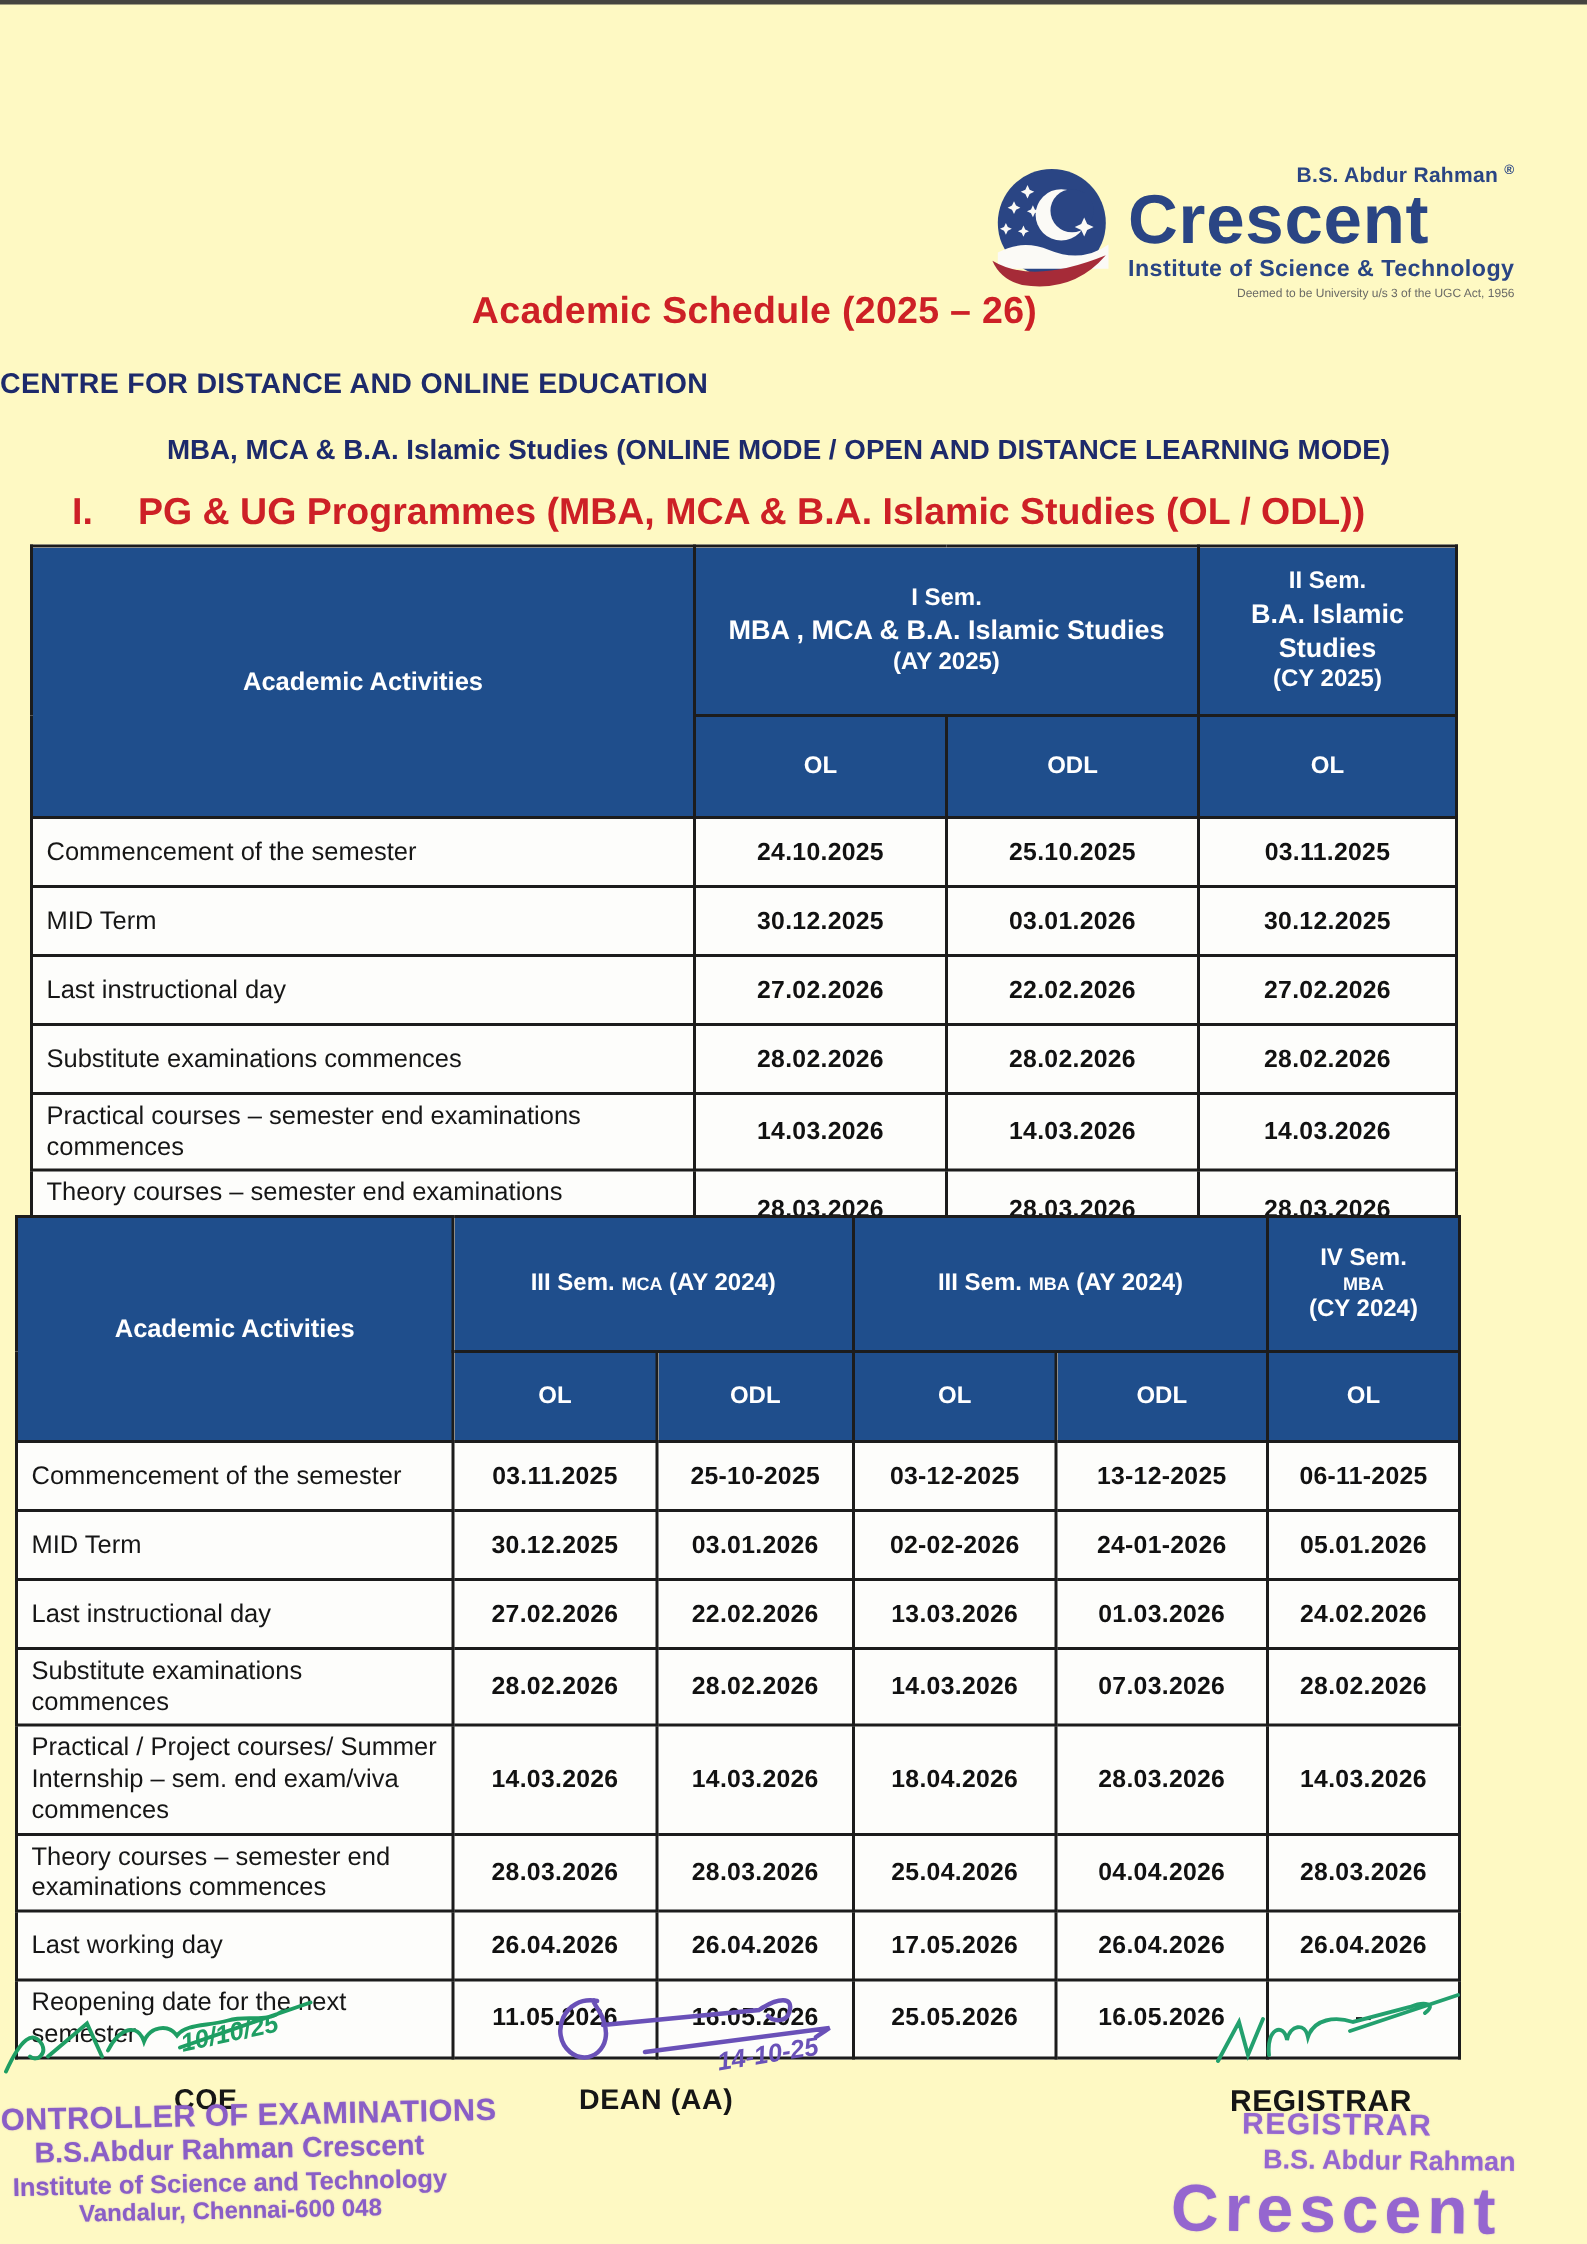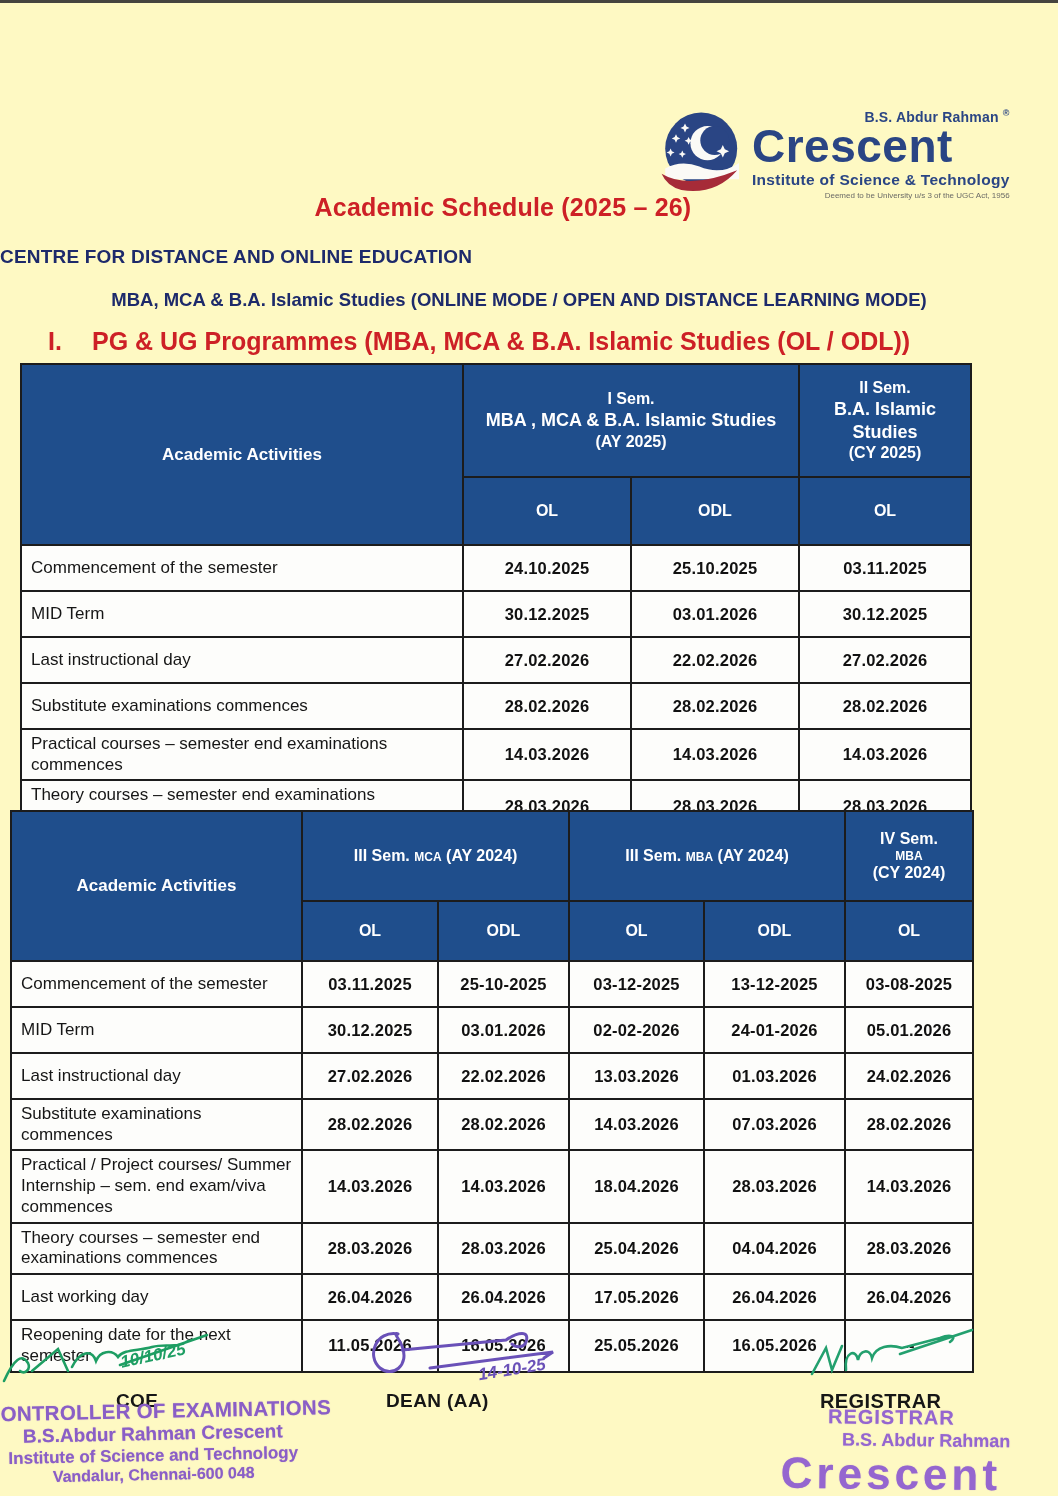--- a/index.html
+++ b/index.html
@@ -219,21 +219,21 @@
         <th class="subh">OL</th>
       </tr>
     </thead>
     <tbody id="t2-body">
         <tr>
           <td class="act">Commencement of the semester</td>
           <td class="date">03.11.2025</td>
           <td class="date">25-10-2025</td>
           <td class="date">03-12-2025</td>
           <td class="date">13-12-2025</td>
-          <td class="date">03-08-2025</td>
+          <td class="date">06-11-2025</td>
         </tr>
         <tr>
           <td class="act">MID Term</td>
           <td class="date">30.12.2025</td>
           <td class="date">03.01.2026</td>
           <td class="date">02-02-2026</td>
           <td class="date">24-01-2026</td>
           <td class="date">05.01.2026</td>
         </tr>
         <tr>

